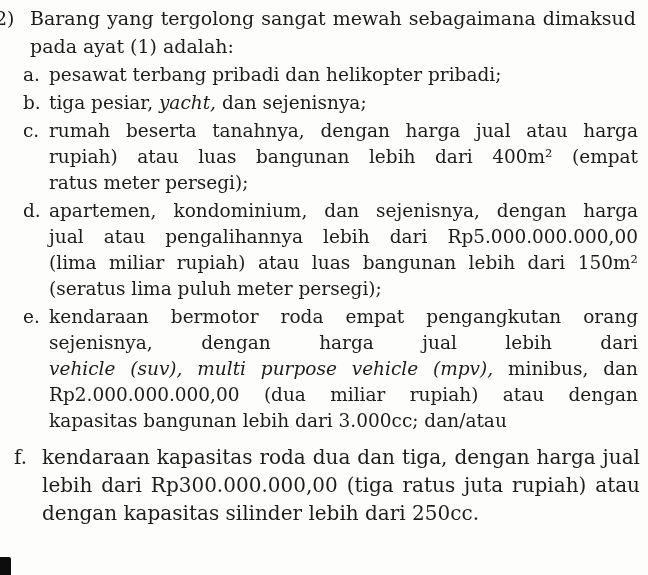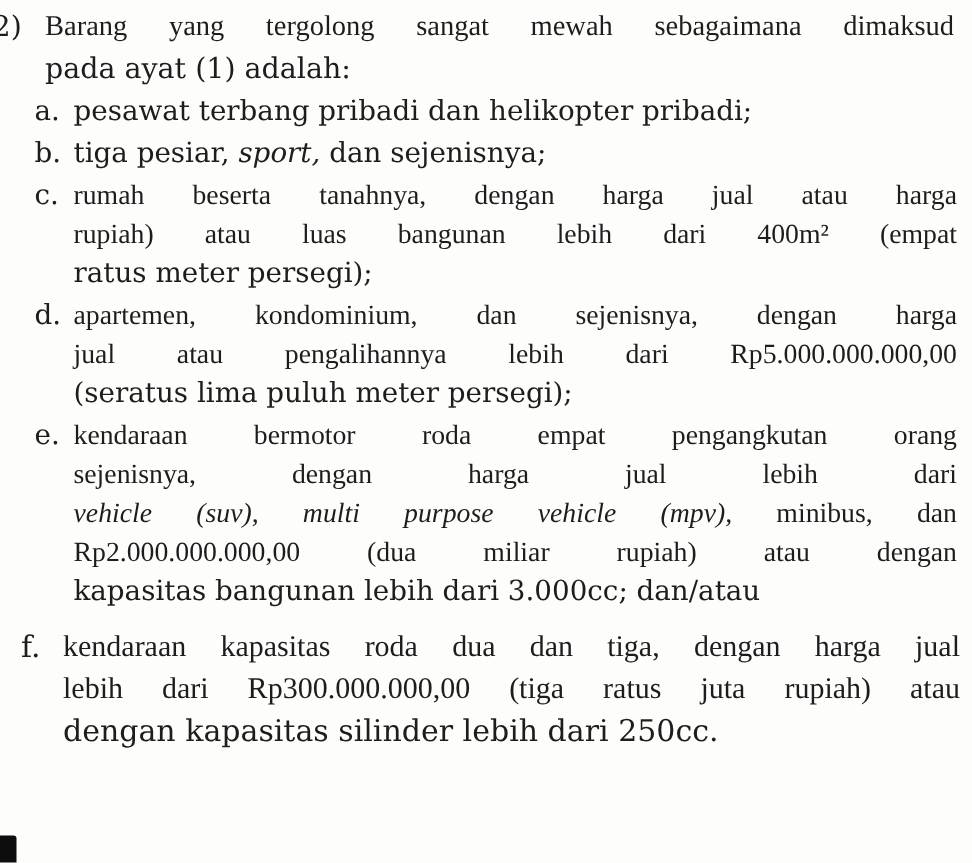--- a/index.html
+++ b/index.html
@@ -31,21 +31,20 @@
     left: -35px;
     top: 0;
     white-space: nowrap;
   }
   .ln {
     text-align: justify;
     text-align-last: left;
   }
   .ln.j {
     text-align-last: justify;
-    font-family: Liberation Serif, serif;
   }
   .items {
     margin: 2px 10px 0 49px;
     font-size: 18.5px;
   }
   .item {
     position: relative;
     line-height: 26px;
     margin-top: 2px;
   }
@@ -90,36 +89,37 @@
   <div class="items" id="item-list">
       <div class="item">
         <span class="label">a.</span>
         <div>
           <div class="ln"><span class="seg">pesawat terbang pribadi dan helikopter pribadi;</span></div>
         </div>
       </div>
       <div class="item">
         <span class="label">b.</span>
         <div>
-          <div class="ln"><span class="seg">tiga pesiar, </span><span class="seg-i">sport,</span><span class="seg"> dan sejenisnya;</span></div>
+          <div class="ln"><span class="seg">tiga pesiar, </span><span class="seg-i">yacht,</span><span class="seg"> dan sejenisnya;</span></div>
         </div>
       </div>
       <div class="item">
         <span class="label">c.</span>
         <div>
           <div class="ln j"><span class="seg">rumah beserta tanahnya, dengan harga jual atau harga</span></div>
           <div class="ln j"><span class="seg">rupiah) atau luas bangunan lebih dari 400m² (empat</span></div>
           <div class="ln"><span class="seg">ratus meter persegi);</span></div>
         </div>
       </div>
       <div class="item">
         <span class="label">d.</span>
         <div>
           <div class="ln j"><span class="seg">apartemen, kondominium, dan sejenisnya, dengan harga</span></div>
           <div class="ln j"><span class="seg">jual atau pengalihannya lebih dari Rp5.000.000.000,00</span></div>
+          <div class="ln j"><span class="seg">(lima miliar rupiah) atau luas bangunan lebih dari 150m²</span></div>
           <div class="ln"><span class="seg">(seratus lima puluh meter persegi);</span></div>
         </div>
       </div>
       <div class="item">
         <span class="label">e.</span>
         <div>
           <div class="ln j"><span class="seg">kendaraan bermotor roda empat pengangkutan orang</span></div>
           <div class="ln j"><span class="seg">sejenisnya, dengan harga jual lebih dari</span></div>
           <div class="ln j"><span class="seg-i">vehicle (suv), multi purpose vehicle (mpv),</span><span class="seg"> minibus, dan</span></div>
           <div class="ln j"><span class="seg">Rp2.000.000.000,00 (dua miliar rupiah) atau dengan</span></div>

